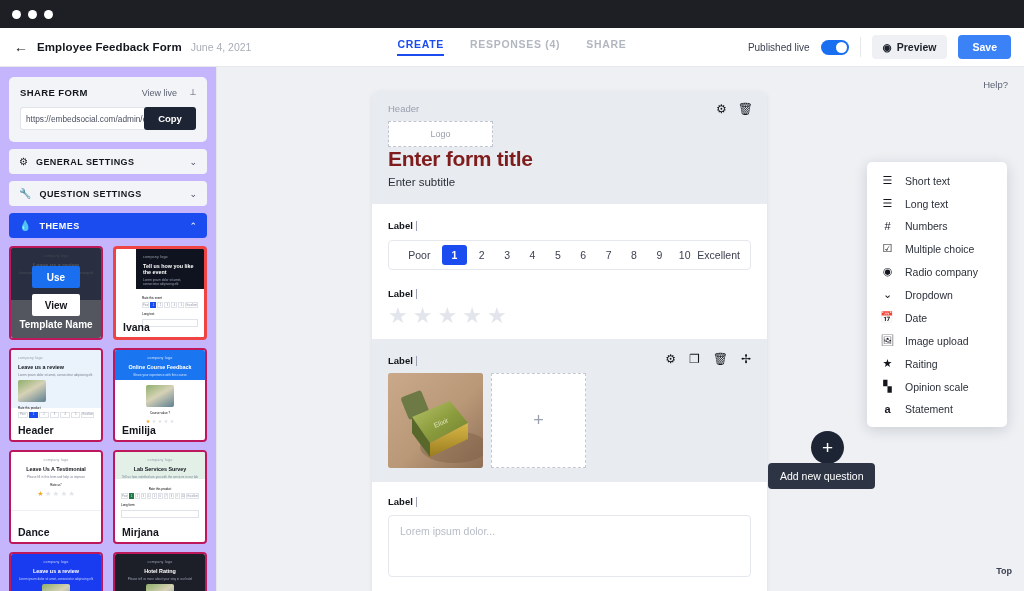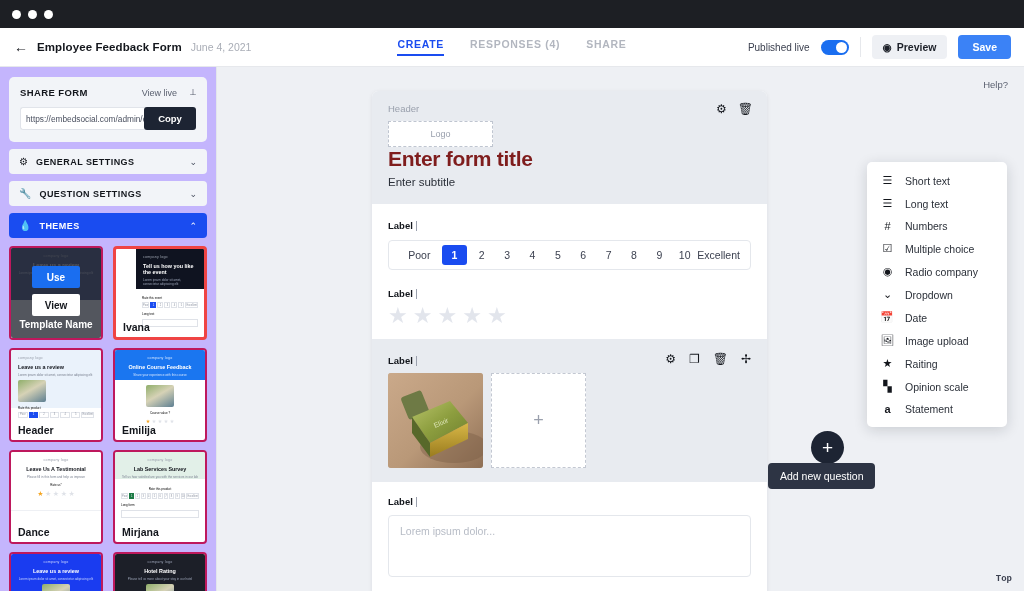--- a/index.html
+++ b/index.html
@@ -123,21 +123,21 @@
     font-size: 10px; font-weight: bold; border-radius: 2px;
   }
   .ov-use { top: 18px; background: #1a6ef0; color: #fff; }
   .ov-view { top: 46px; background: #fff; color: #13161c; }
   .ov-name { position: absolute; bottom: 8px; left: 0; right: 0; text-align: center;
     font-size: 10px; font-weight: bold; color: #ffffff; }
 
   
   .canvas { flex: 1; position: relative; background: #eef0f4; overflow: hidden; }
   .help { position: absolute; right: 16px; top: 12px; font-size: 9.5px; color: #5b6170; }
-  .top-link { position: absolute; right: 12px; bottom: 7px; font-size: 9px; font-weight: bold; color: #3c4150; font-family: Liberation Mono, monospace; }
+  .top-link { position: absolute; right: 12px; bottom: 15px; font-size: 9px; font-weight: bold; color: #3c4150; }
 
   .form-card {
     position: absolute; left: 155px; top: 24px; width: 395px; height: 540px;
     background: #ffffff; border-radius: 6px; box-shadow: 0 1px 4px rgba(20,25,40,.08);
     padding: 0; overflow: hidden;
   }
   .fc-header { background: #e8ebf0; padding: 12px 16px 16px 16px; position: relative; }
   .fc-hdr-label { font-size: 9.5px; color: #9aa0ad; }
   .fc-hdr-icons { position: absolute; right: 14px; top: 11px; display: flex; gap: 11px; font-size: 12px; color: #13161c; }
   .fc-logo {

